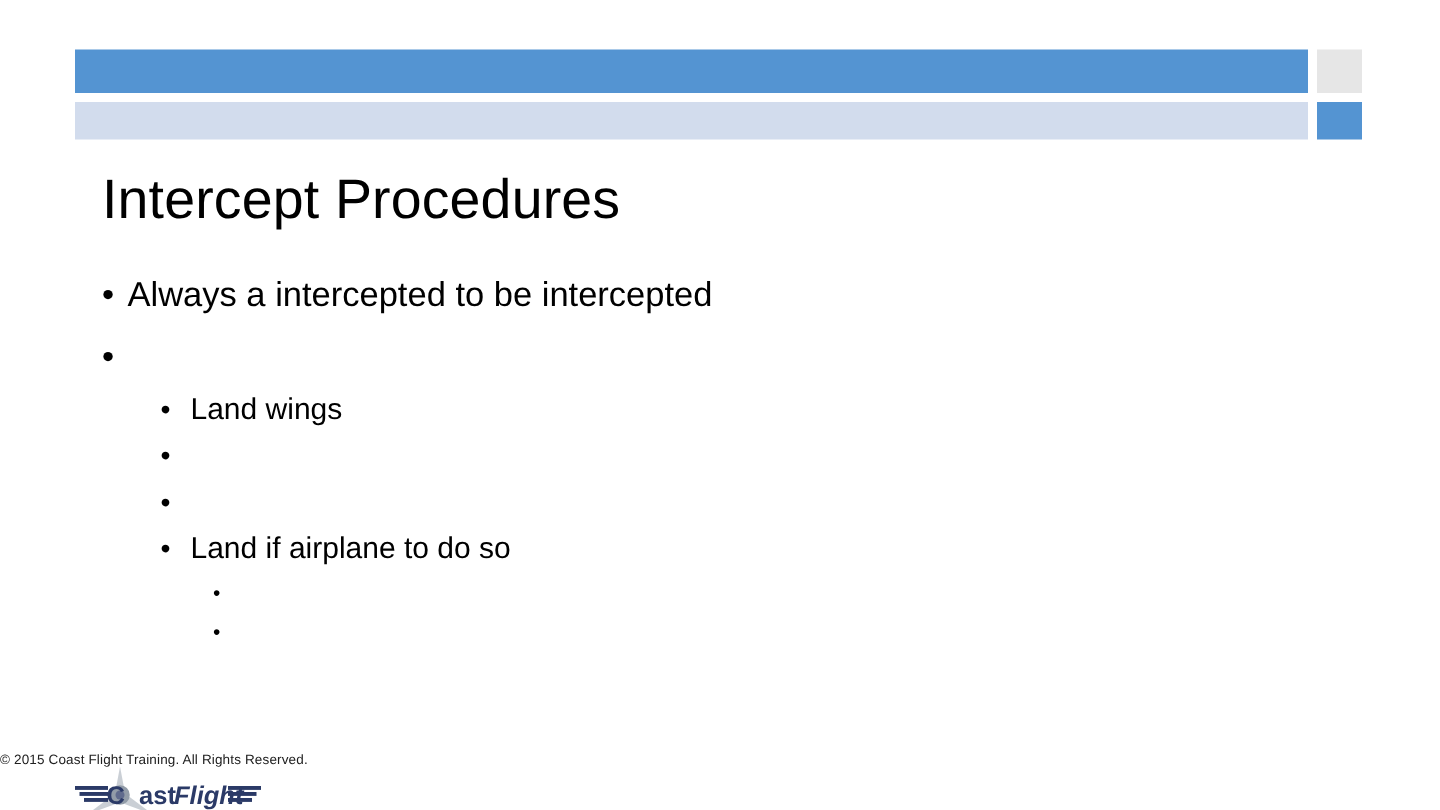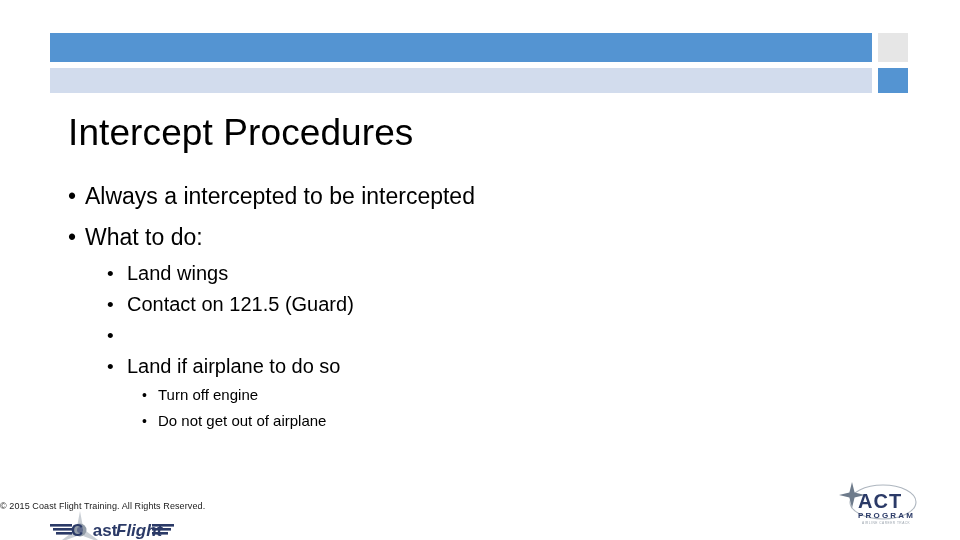--- a/index.html
+++ b/index.html
@@ -184,50 +184,46 @@
 
   <div class="body-area">
 
     <ul class="lvl lvl1">
       <li class="bullet">
         <span class="bullet-dot">•</span>
         <span class="bullet-text">Always a intercepted to be intercepted</span>
       </li>
       <li class="bullet">
         <span class="bullet-dot">•</span>
-        <span class="bullet-text">What to do:</span>
       </li>
     </ul>
 
     <ul class="lvl lvl2">
       <li class="bullet">
         <span class="bullet-dot">•</span>
         <span class="bullet-text">Land wings</span>
       </li>
       <li class="bullet">
         <span class="bullet-dot">•</span>
-        <span class="bullet-text">Contact on 121.5 (Guard)</span>
       </li>
       <li class="bullet">
         <span class="bullet-dot">•</span>
       </li>
       <li class="bullet">
         <span class="bullet-dot">•</span>
         <span class="bullet-text">Land if airplane to do so</span>
       </li>
     </ul>
 
     <ul class="lvl lvl3">
       <li class="bullet">
         <span class="bullet-dot">•</span>
-        <span class="bullet-text">Turn off engine</span>
-      </li>
-      <li class="bullet">
-        <span class="bullet-dot">•</span>
-        <span class="bullet-text">Do not get out of airplane</span>
+      </li>
+      <li class="bullet">
+        <span class="bullet-dot">•</span>
       </li>
     </ul>
 
   </div>
 
   <div class="footer-copyright">© 2015 Coast Flight Training. All Rights Reserved.</div>
 
   <div class="logo-coastflight">
     <svg width="124" height="44" viewBox="0 0 124 44" xmlns="http://www.w3.org/2000/svg">
 
@@ -250,30 +246,14 @@
         <rect x="102" y="21" width="19" height="2.6"></rect>
         <rect x="102" y="25" width="16" height="2.6"></rect>
       </g>
 
       <text x="21" y="29" font-family="Liberation Sans, sans-serif" font-size="17" font-weight="bold" fill="#2B3A67">C&nbsp;&nbsp;ast</text>
       <text x="66" y="29" font-family="Liberation Sans, sans-serif" font-size="17" font-weight="bold" fill="#2B3A67" font-style="italic">Flight</text>
       <text x="68" y="39" font-family="Liberation Sans, sans-serif" font-size="5.2" letter-spacing="1.6" fill="#8A939D">TRAINING</text>
     </svg>
   </div>
 
-  <div class="logo-act">
-    <svg width="90" height="50" viewBox="0 0 90 50" xmlns="http://www.w3.org/2000/svg">
-
-      <ellipse cx="47" cy="22" rx="33" ry="17" fill="none" stroke="#AEB6BF" stroke-width="1.1"></ellipse>
-
-      <g fill="#6E7B8B">
-        <path d="M16 2 L18.6 12.4 L29 15 L18.6 17.6 L16 28 L13.4 17.6 L3 15 L13.4 12.4 Z"></path>
-      </g>
-
-      <text x="22" y="28" font-family="Liberation Sans, sans-serif" font-size="20" font-weight="bold" fill="#2B3A67" letter-spacing="1">ACT</text>
-
-      <text x="22" y="38" font-family="Liberation Sans, sans-serif" font-size="8" font-weight="bold" fill="#2B3A67" letter-spacing="2.2">PROGRAM</text>
-
-      <text x="26" y="44" font-family="Liberation Sans, sans-serif" font-size="3.2" fill="#9AA3AD" letter-spacing="0.5">AIRLINE CAREER TRACK</text>
-    </svg>
-  </div>
 
 </div>
 
 </body></html>

